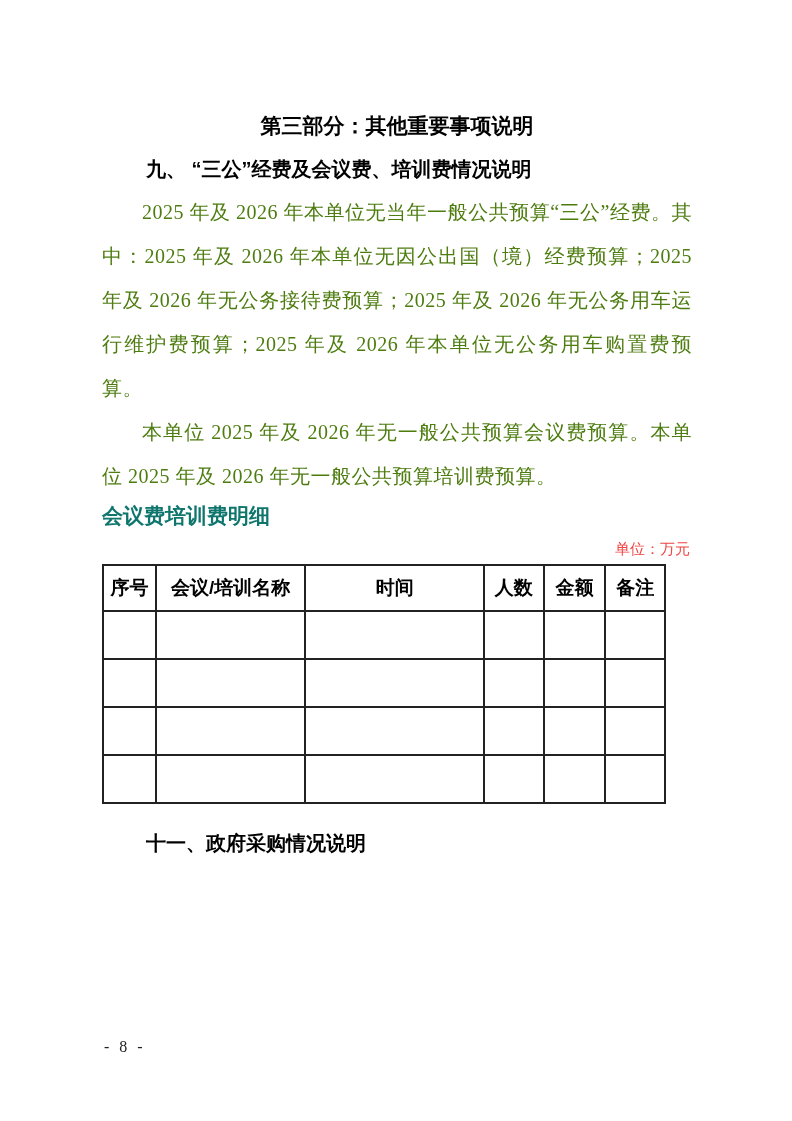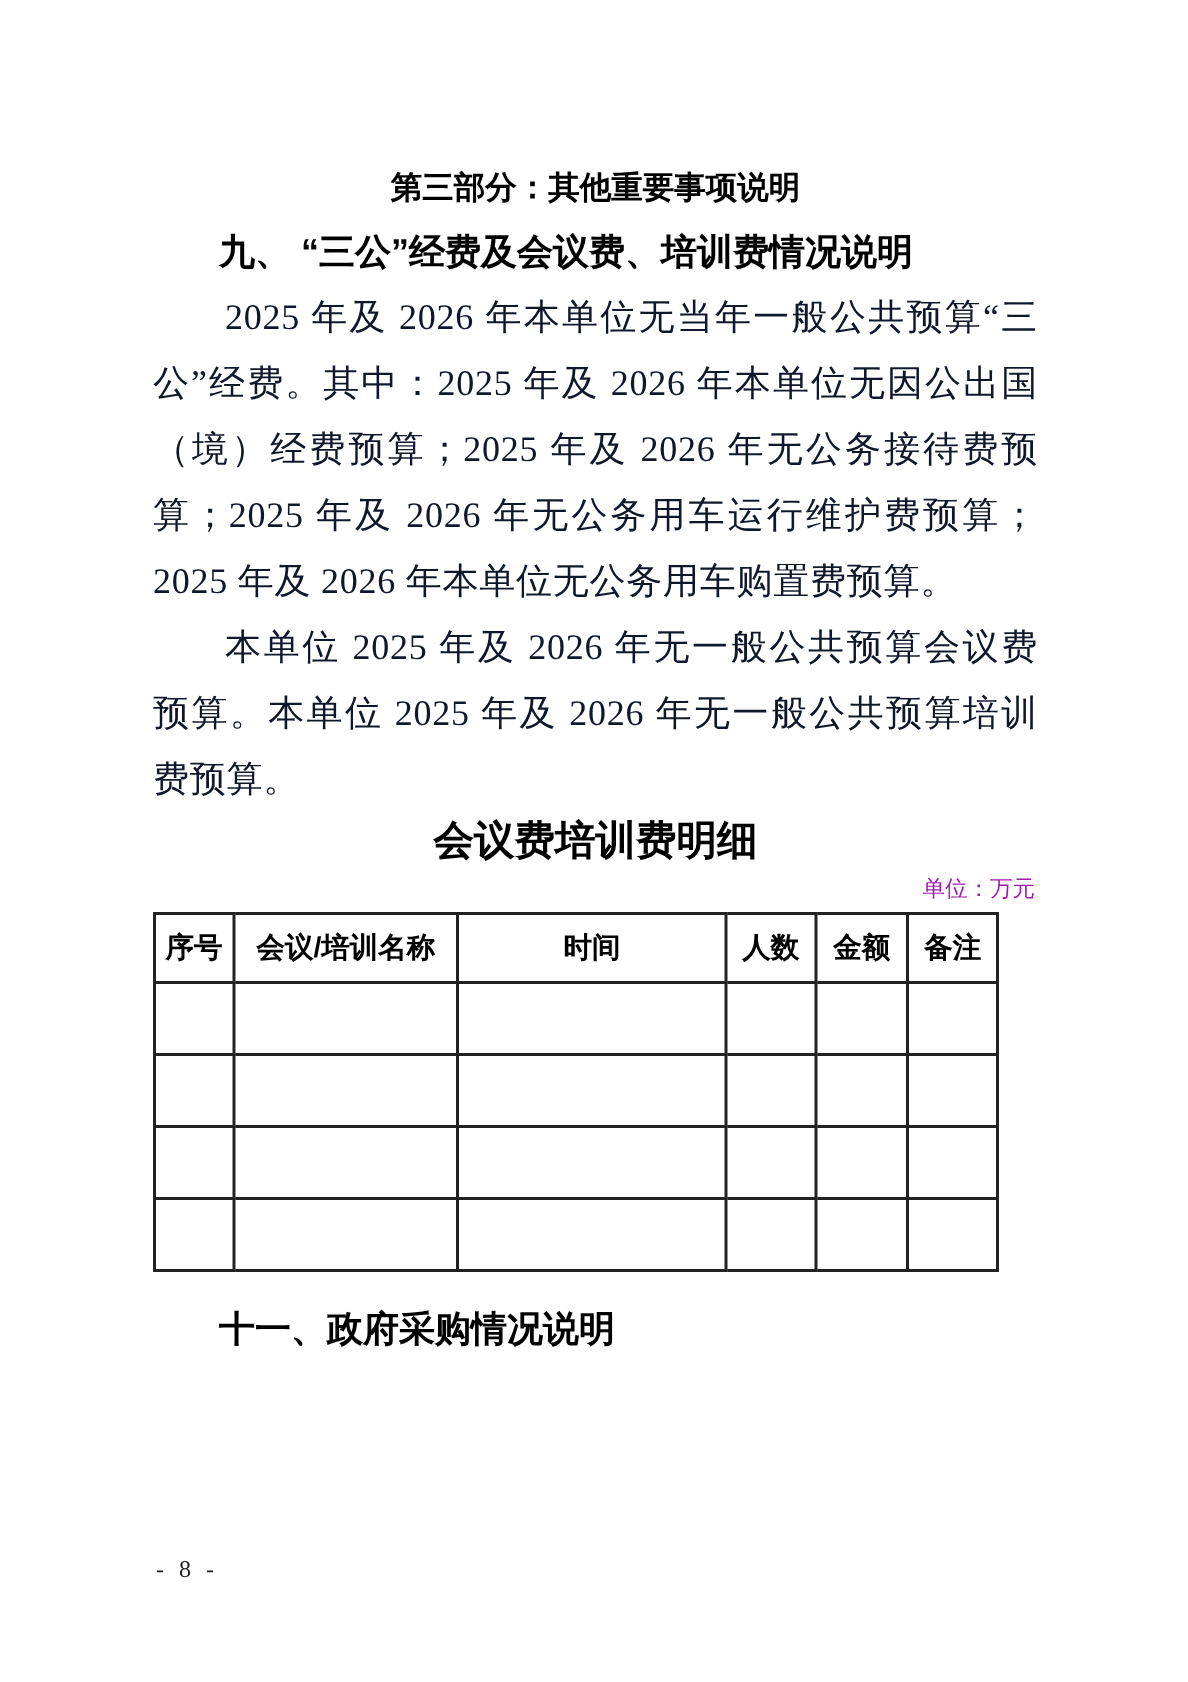--- a/index.html
+++ b/index.html
@@ -24,54 +24,54 @@
     text-align: center;
     font-family: "Liberation Sans", sans-serif;
     font-weight: bold;
     font-size: 21px;
     line-height: 28px;
     color: #000000;
   }
   .section-heading {
     font-family: "Liberation Sans", sans-serif;
     font-weight: bold;
-    font-size: 24px;
+    font-size: 20px;
     line-height: 30px;
     padding-left: 44px;
     color: #000000;
   }
   .h9  { margin-top: 14px; }
   .h10 { margin-top: 16px; }
   .h11 { margin-top: 24px; }
   .body-para {
-    font-size: 24px;
+    font-size: 20px;
     line-height: 44px;
     text-align: justify;
     text-indent: 2em;
     letter-spacing: 0.5px;
-    color: #0f172a;
+    color: #4d7c0f;
   }
   .p-first { margin-top: 6px; }
   .p3 { line-height: 42px; margin-top: 2px; }
   .table-title {
-    text-align: center;
+    text-align: left;
     font-family: "Liberation Sans", sans-serif;
     font-weight: bold;
-    font-size: 27px;
+    font-size: 21px;
     line-height: 28px;
     margin-top: 4px;
-    color: #000000;
+    color: #0f766e;
   }
   .unit-label {
     text-align: right;
     font-size: 15px;
     line-height: 18px;
     margin-top: 10px;
     padding-right: 2px;
-    color: #a21caf;
+    color: #ef4444;
   }
   table.detail-table {
     width: 564px;
     margin-top: 6px;
     border-collapse: collapse;
     table-layout: fixed;
   }
   table.detail-table th, table.detail-table td {
     border: 2px solid #222222;
     padding: 0 4px;

